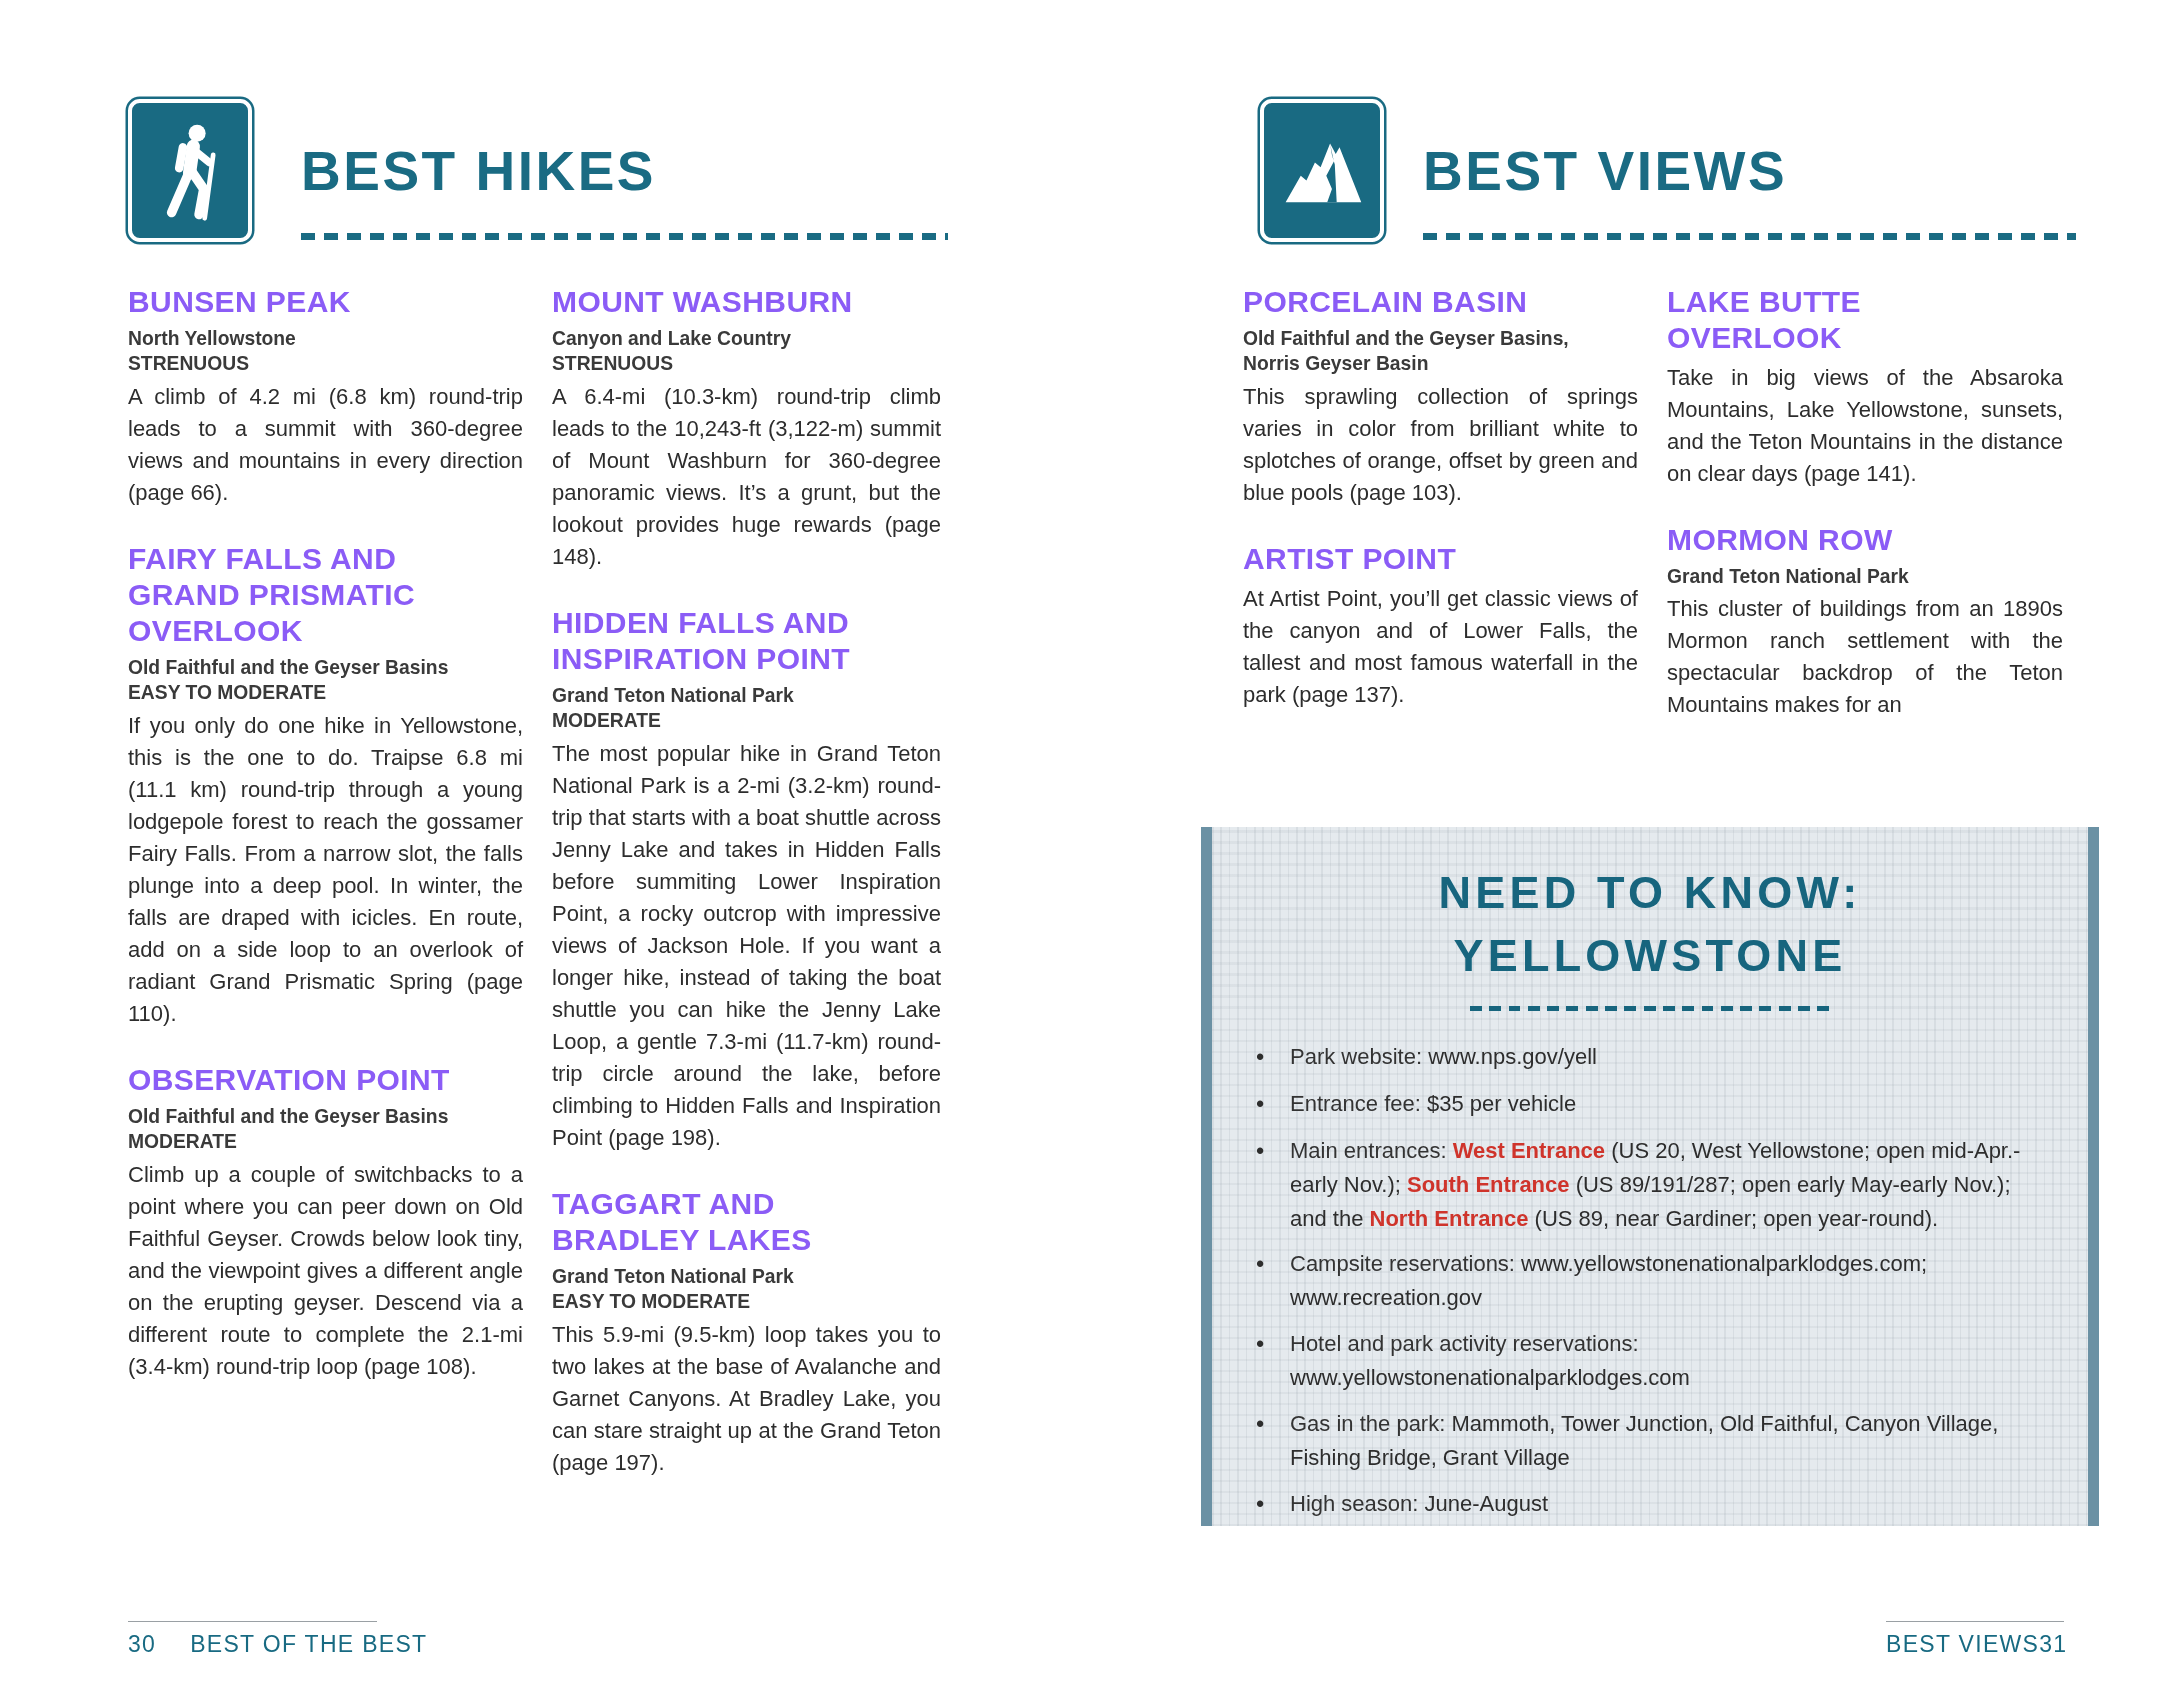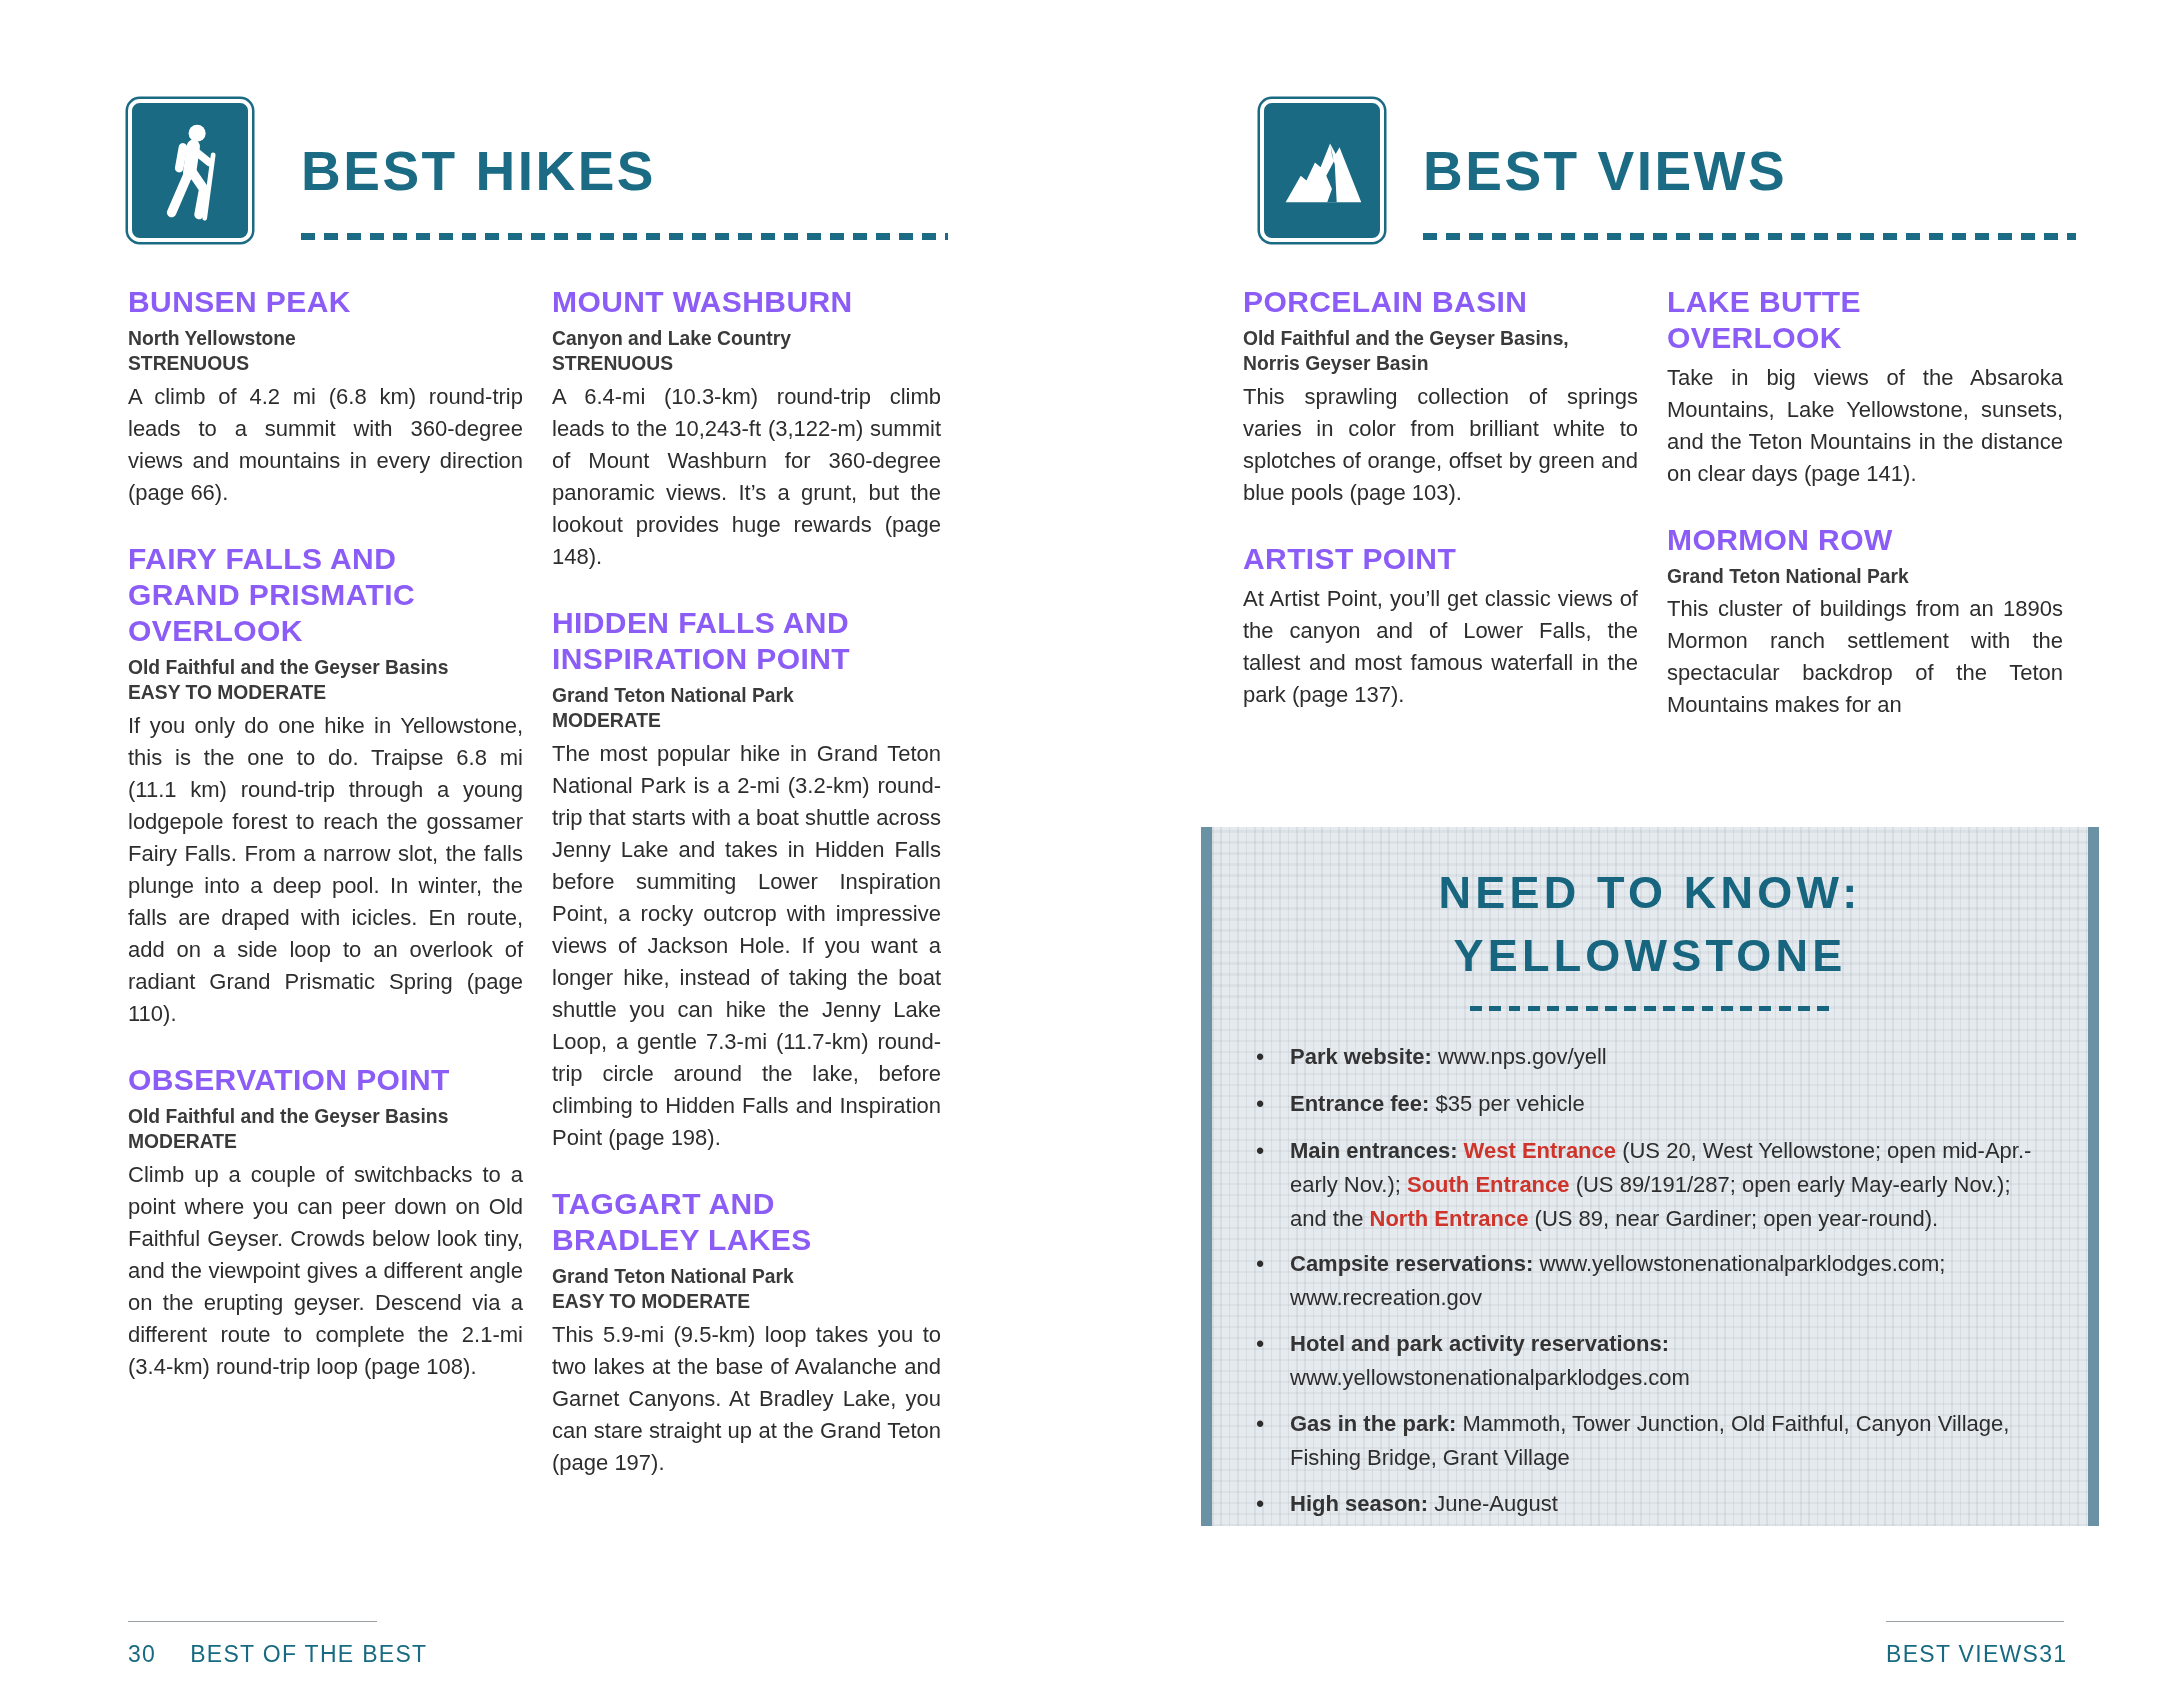--- a/index.html
+++ b/index.html
@@ -64,26 +64,26 @@
   }
   .ntk-dash{
     width:361px;height:5.9px;margin:18.5px auto 0 auto;
     background:repeating-linear-gradient(90deg,#17657e 0 11.8px,transparent 11.8px 19.3px);
   }
   .ntk-list{margin-top:28.6px;}
   .bullet{display:flex;margin:0 0 11.8px 0;font-size:22px;line-height:34px;}
   .bullet .dot{flex:0 0 34px;color:#2d2d2d;}
   .bullet .dot::before{content:"\2022";font-size:23.5px;}
   .bullet .bullet-text{flex:1;overflow-wrap:break-word;}
-  .seg-b{font-weight:bold;color:#333333;}
+  .seg-b{font-weight:normal;color:#333333;}
   .seg-rb{font-weight:bold;color:#cf342b;}
   .seg-n{color:#2d2d2d;}
   
   .footer{
-    position:absolute;top:1621px;border-top:1.7px solid #9aa0a4;padding-top:19px;
+    position:absolute;top:1621px;border-top:1.7px solid #9aa0a4;padding-top:9px;
     color:#186a82;font-size:23px;letter-spacing:1.3px;display:flex;white-space:nowrap;
   }
   #footer-left{left:128px;width:249px;gap:34px;}
   #footer-right{left:1886px;width:178px;justify-content:space-between;}
   
   .icon-box svg{width:87px;height:104px;display:block;}
 </style>
 </head>
 <body>
 

